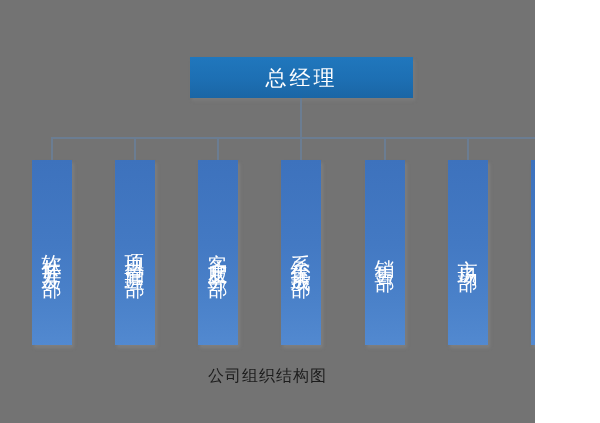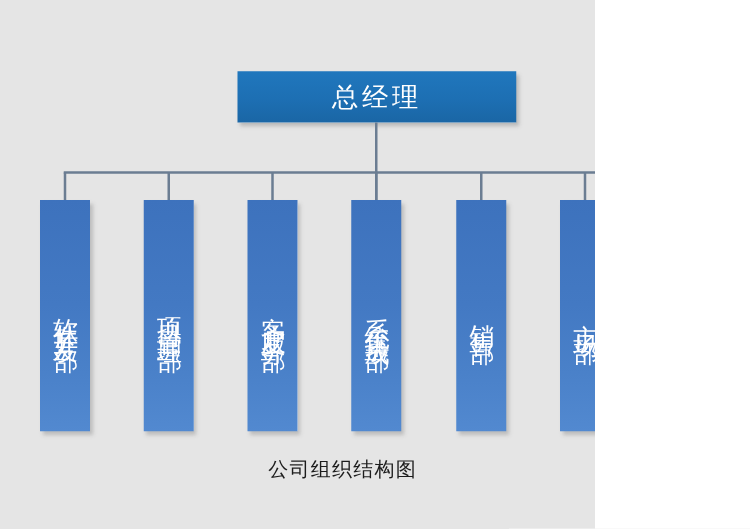--- a/index.html
+++ b/index.html
@@ -2,23 +2,23 @@
 <html><head>
 <meta charset="utf-8">
 <style>
   html, body { margin: 0; padding: 0; }
   body {
     font-family: "Liberation Serif", serif;
     background: #ffffff;
   }
   .canvas {
     position: relative;
-    width: 476px;
+    width: 535px;
     height: 423px;
-    background: #e5e5e5;
+    background: #737373;
     overflow: hidden;
     text-decoration: underline;
   }
 
   
   .root-node {
     position: absolute;
     left: 190px; top: 57px;
     width: 223px; height: 41px;
     background: linear-gradient(180deg, #2077bd 0%, #1d6fb3 55%, #1a66a5 100%);
@@ -80,21 +80,20 @@
 
   
   .caption {
     position: absolute;
     left: 0; top: 366px;
     width: 100%;
     text-align: center;
     color: #1c1c1c;
     font-size: 16px;
     letter-spacing: 1px;
-    padding-left: 36px;
   }
 </style>
 </head>
 <body>
 
 <div class="canvas">
 
   <div class="root-node">
     <span>总经理</span>
   </div>

